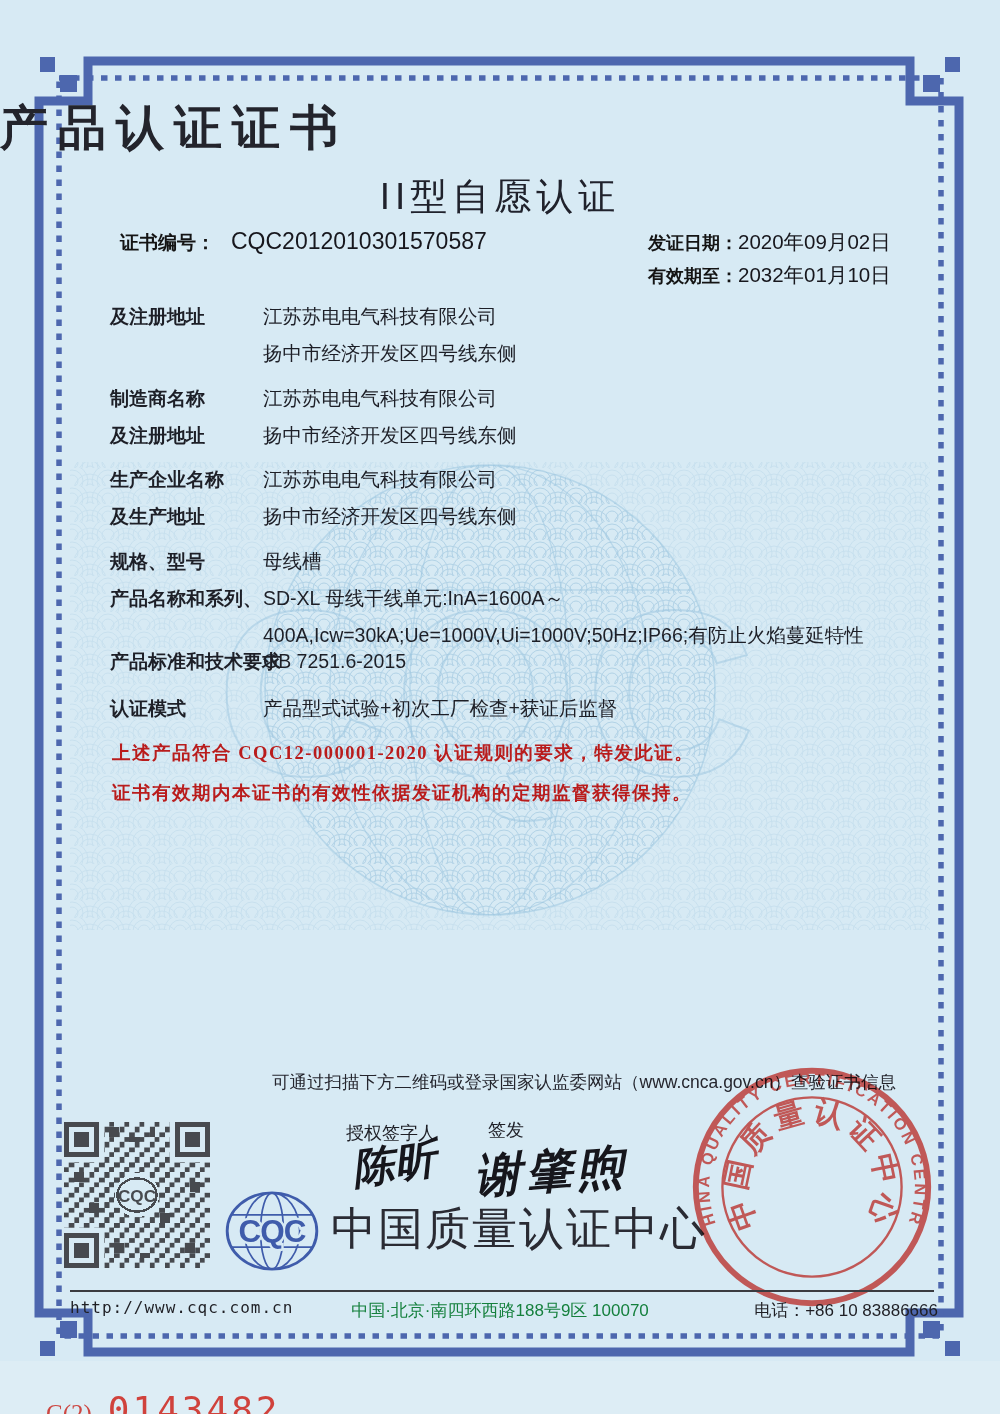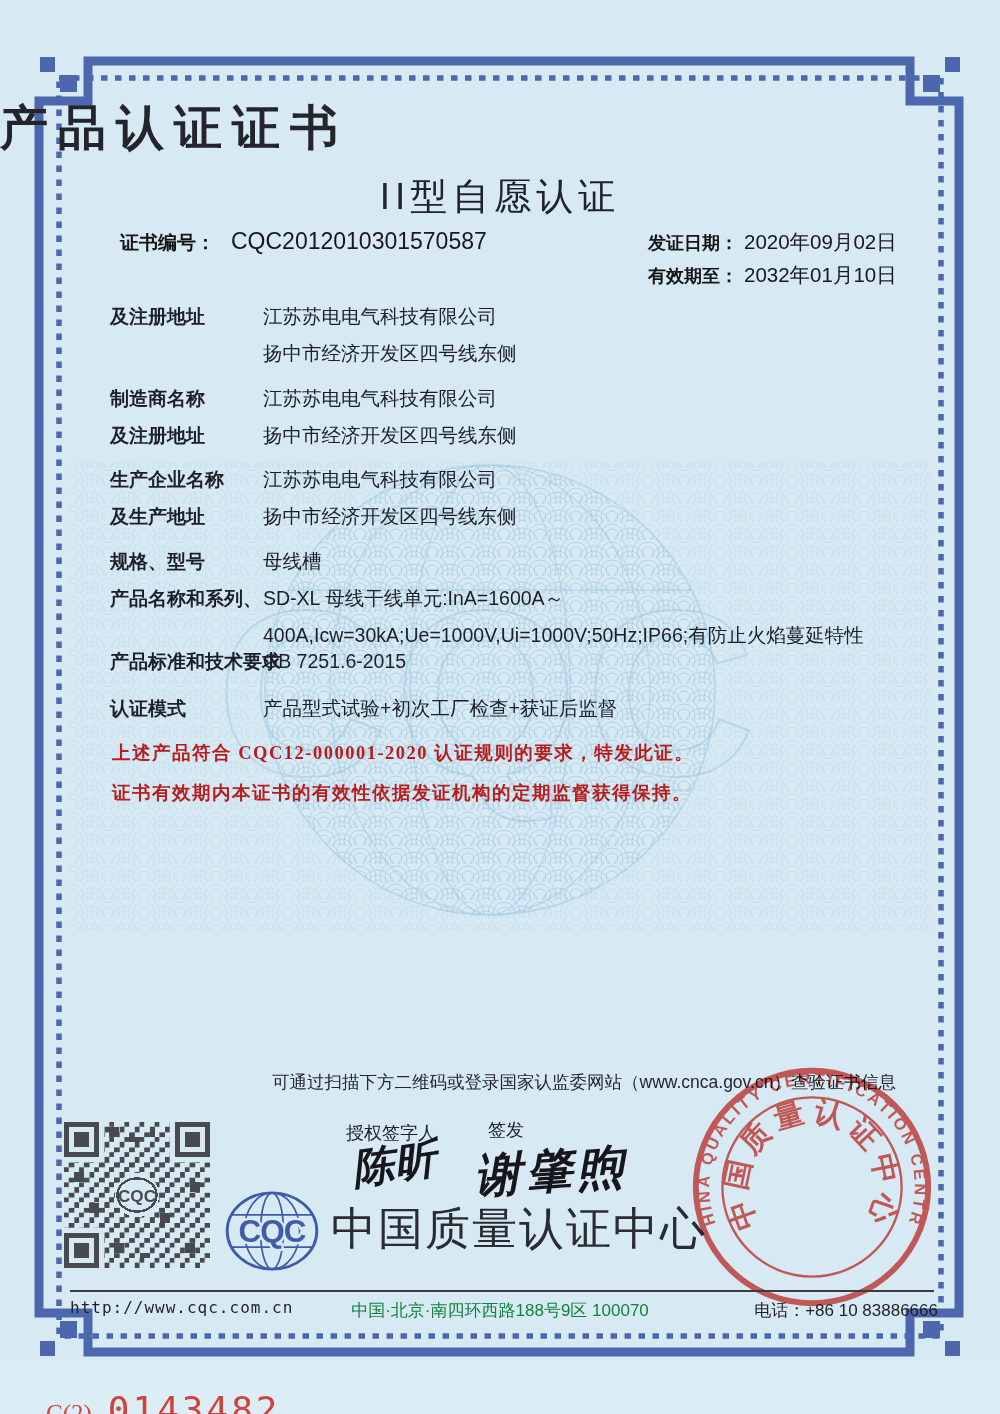--- a/index.html
+++ b/index.html
@@ -19,21 +19,21 @@
          letter-spacing:5px;color:#20222c;margin-top:12px;}
 
   .kai{font-family:"Liberation Serif", serif;font-weight:bold;}
 
   .certno{left:120px;top:228px;font-size:19px;}
   .certno .lab{font-size:19px;color:#141414;}
   .certno .val{font-size:23px;margin-left:16px;color:#17171d;}
 
   .dates{left:648px;top:226px;line-height:31px;}
   .dates .lab{font-size:18px;color:#141414;}
-  .dates .val{font-size:20.5px;margin-left:6px;color:#17171d;}
+  .dates .val{font-size:20.5px;color:#17171d;}
 
   
   .frow{left:110px;width:800px;display:flex;}
   .frow .flab{width:153px;flex:0 0 153px;font-weight:bold;font-size:19px;line-height:37px;
               color:#1d1f27;white-space:nowrap;}
   .frow .fval{flex:1;font-size:19.5px;line-height:37px;color:#1d1f27;max-width:660px;}
 
   .stmt{left:112px;width:780px;font-size:18.5px;letter-spacing:1.5px;color:#b91c1c;}
 
   

